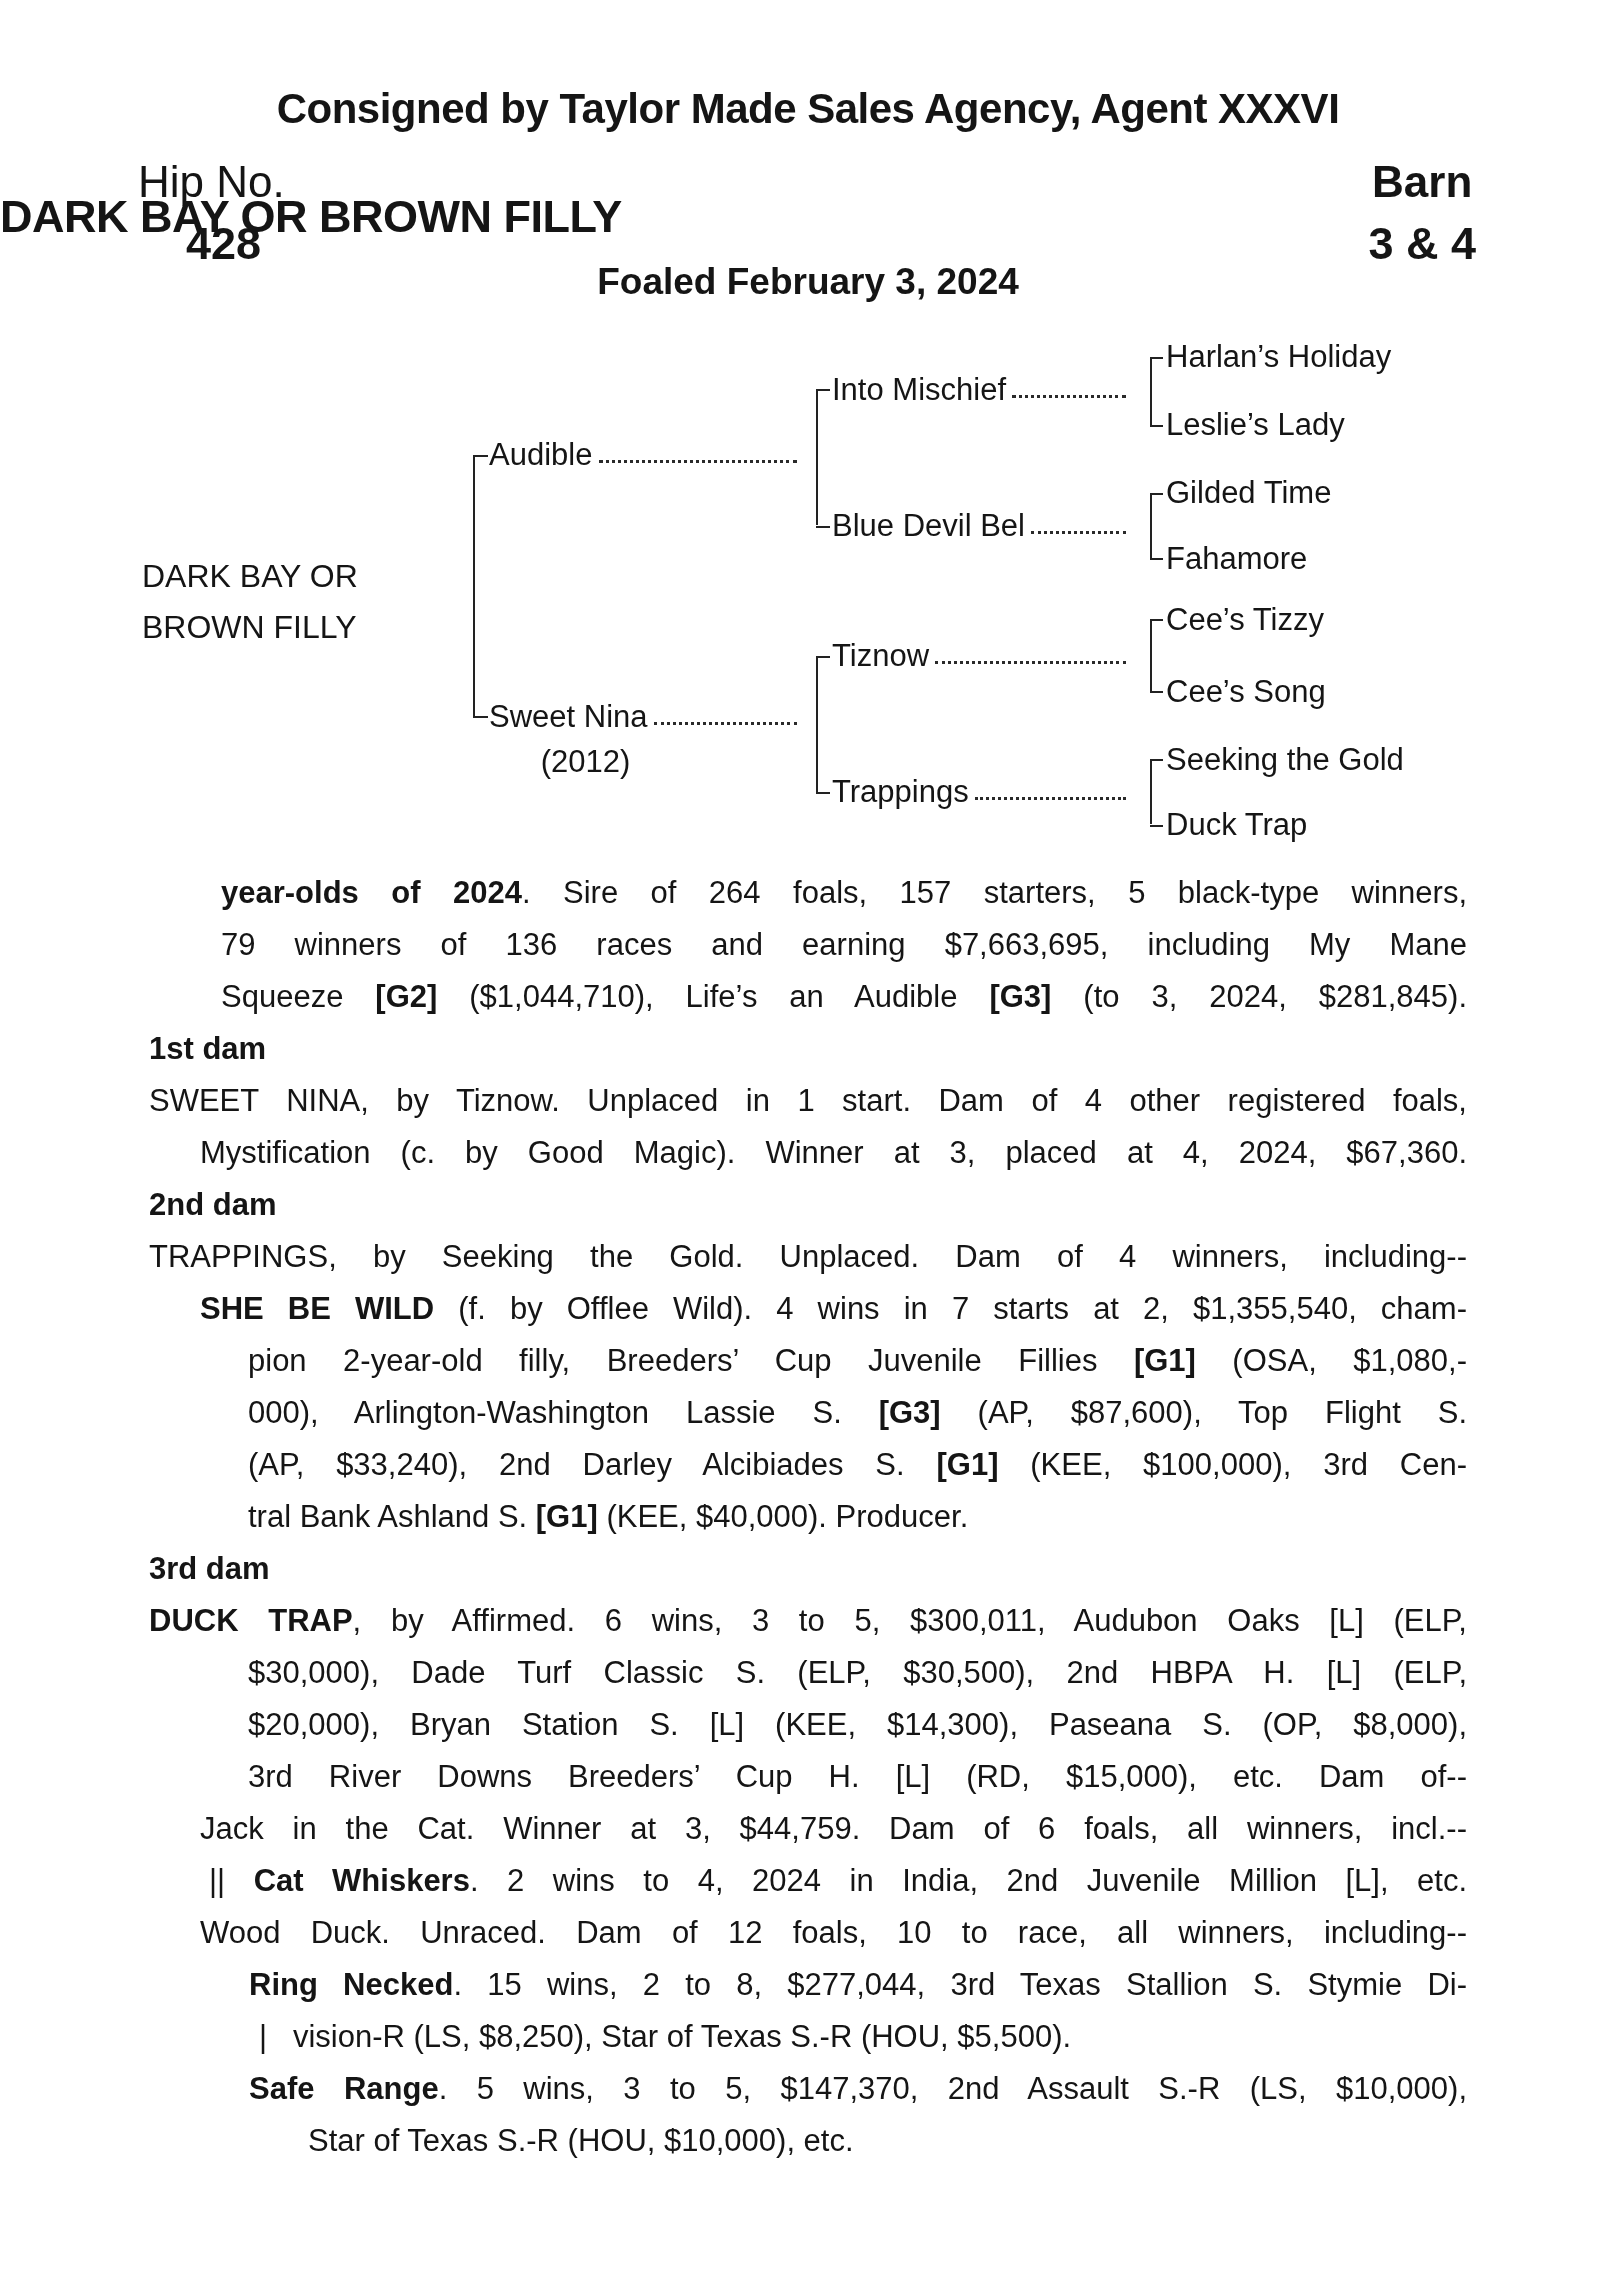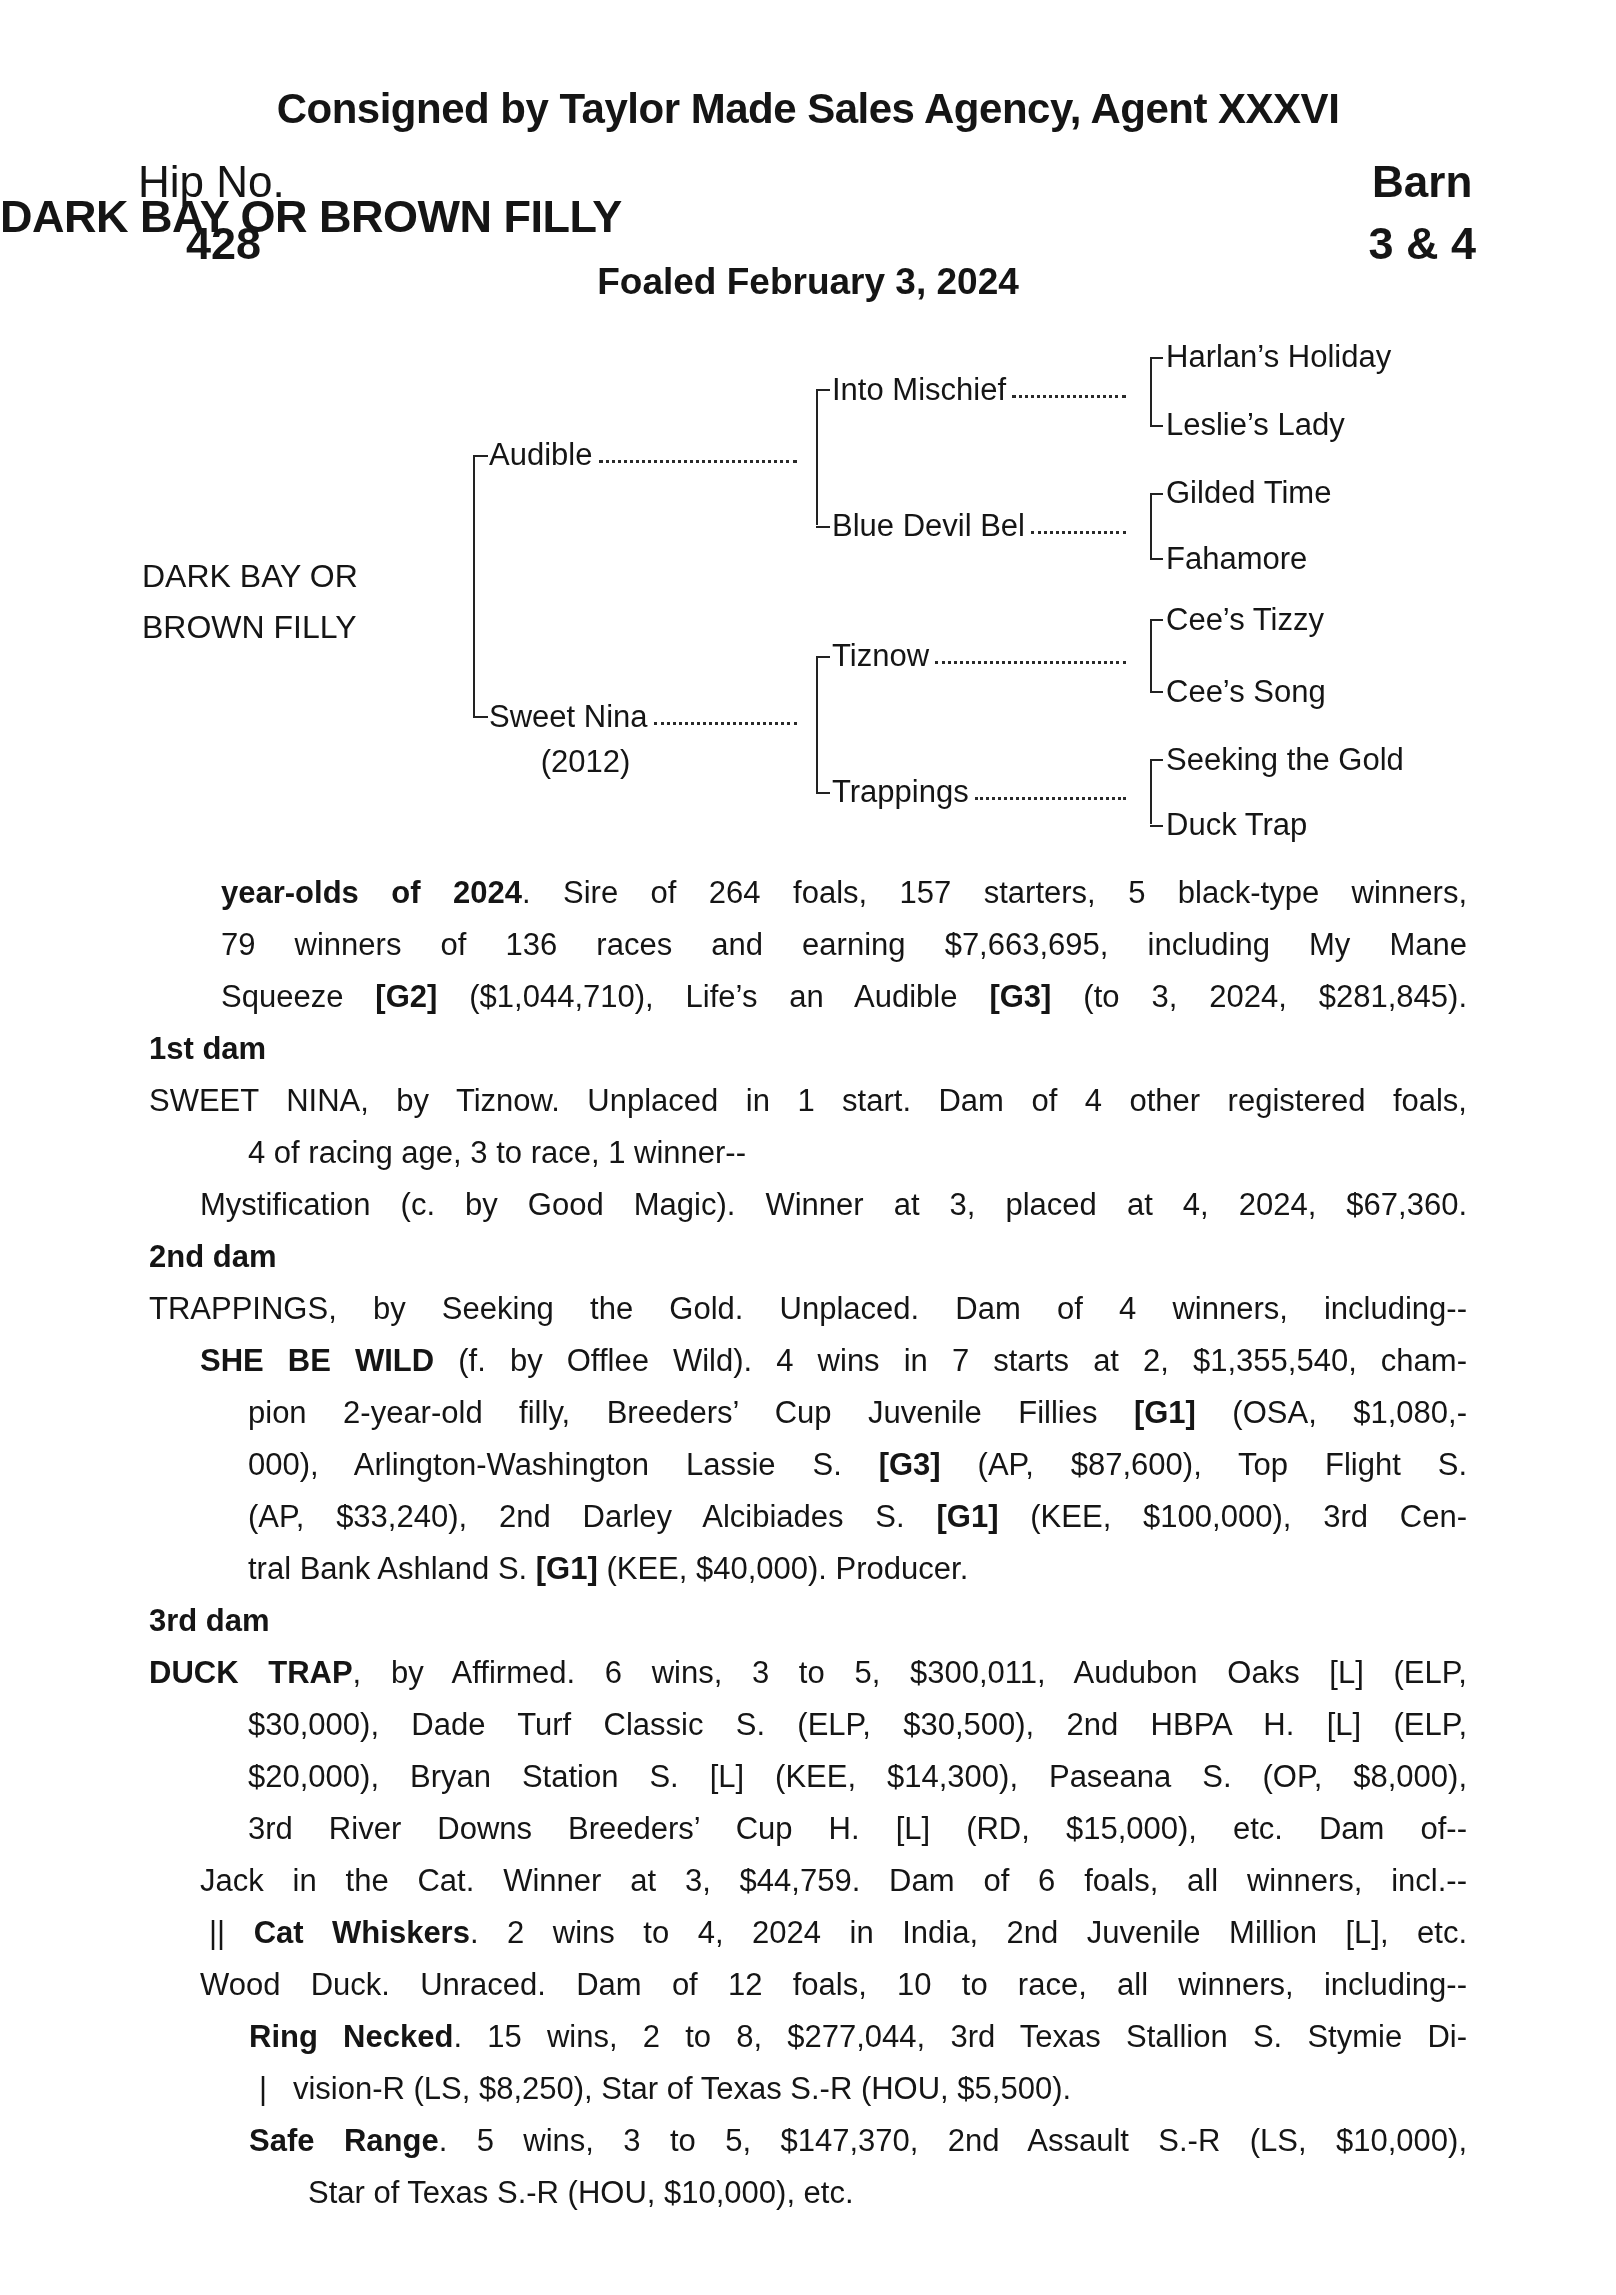--- a/index.html
+++ b/index.html
@@ -165,21 +165,20 @@
   <div class="ped-name" style="left:1166px;top:804px;width:436px;">
       <span class="nm">Duck Trap</span>
     </div>
 
   <div class="bodytext" id="body-lines">
       <div class="line i-byc j"><b>year-olds of 2024</b><span>. Sire of 264 foals, 157 starters, 5 black-type winners,</span></div>
       <div class="line i-byc j"><span>79 winners of 136 races and earning $7,663,695, including My Mane</span></div>
       <div class="line i-byc j"><span>Squeeze </span><b>[G2]</b><span> ($1,044,710), Life’s an Audible </span><b>[G3]</b><span> (to 3, 2024, $281,845).</span></div>
       <div class="line i-h"><b>1st dam</b></div>
       <div class="line i-h j"><span>SWEET NINA, by Tiznow. Unplaced in 1 start. Dam of 4 other registered foals,</span></div>
-      <div class="line i-c1"><span>4 of racing age, 3 to race, 1 winner--</span></div>
       <div class="line i-e1 j"><span>Mystification (c. by Good Magic). Winner at 3, placed at 4, 2024, $67,360.</span></div>
       <div class="line i-h"><b>2nd dam</b></div>
       <div class="line i-h j"><span>TRAPPINGS, by Seeking the Gold. Unplaced. Dam of 4 winners, including--</span></div>
       <div class="line i-e1 j"><b>SHE BE WILD</b><span> (f. by Offlee Wild). 4 wins in 7 starts at 2, $1,355,540, cham-</span></div>
       <div class="line i-c1 j"><span>pion 2-year-old filly, Breeders’ Cup Juvenile Fillies </span><b>[G1]</b><span> (OSA, $1,080,-</span></div>
       <div class="line i-c1 j"><span>000), Arlington-Washington Lassie S. </span><b>[G3]</b><span> (AP, $87,600), Top Flight S.</span></div>
       <div class="line i-c1 j"><span>(AP, $33,240), 2nd Darley Alcibiades S. </span><b>[G1]</b><span> (KEE, $100,000), 3rd Cen-</span></div>
       <div class="line i-c1"><span>tral Bank Ashland S. </span><b>[G1]</b><span> (KEE, $40,000). Producer.</span></div>
       <div class="line i-h"><b>3rd dam</b></div>
       <div class="line i-h j"><b>DUCK TRAP</b><span>, by Affirmed. 6 wins, 3 to 5, $300,011, Audubon Oaks [L] (ELP,</span></div>

